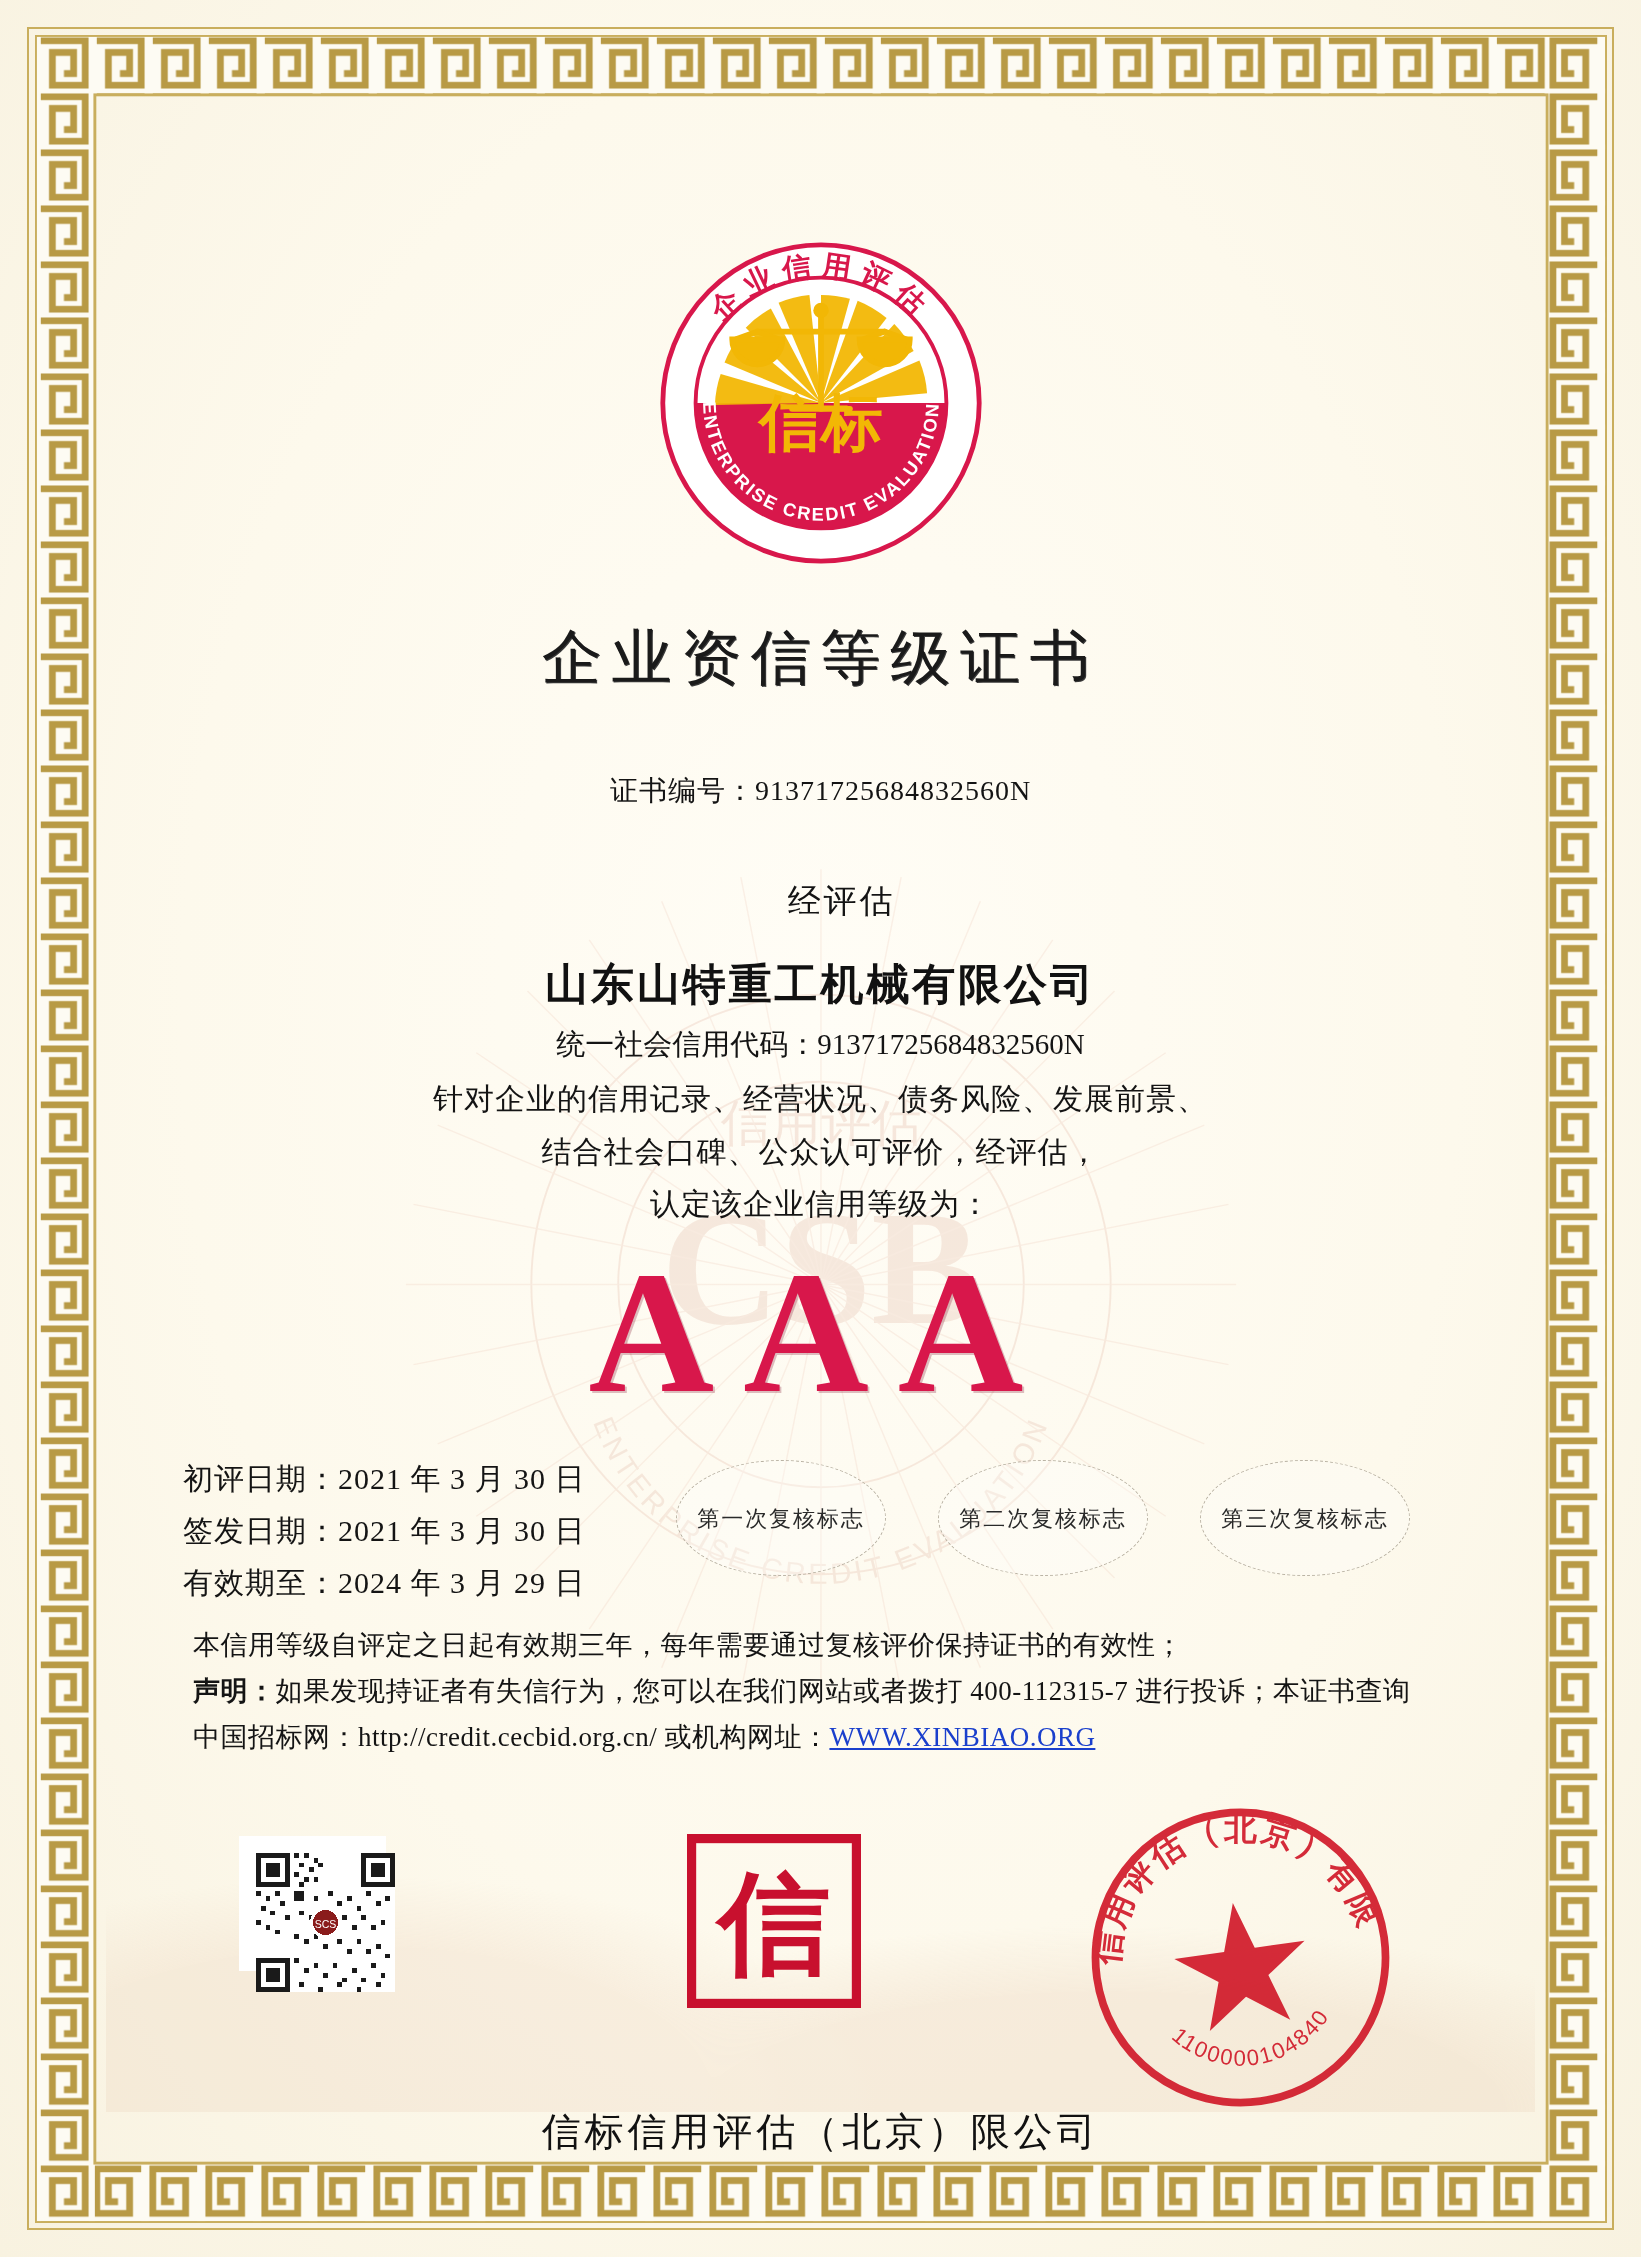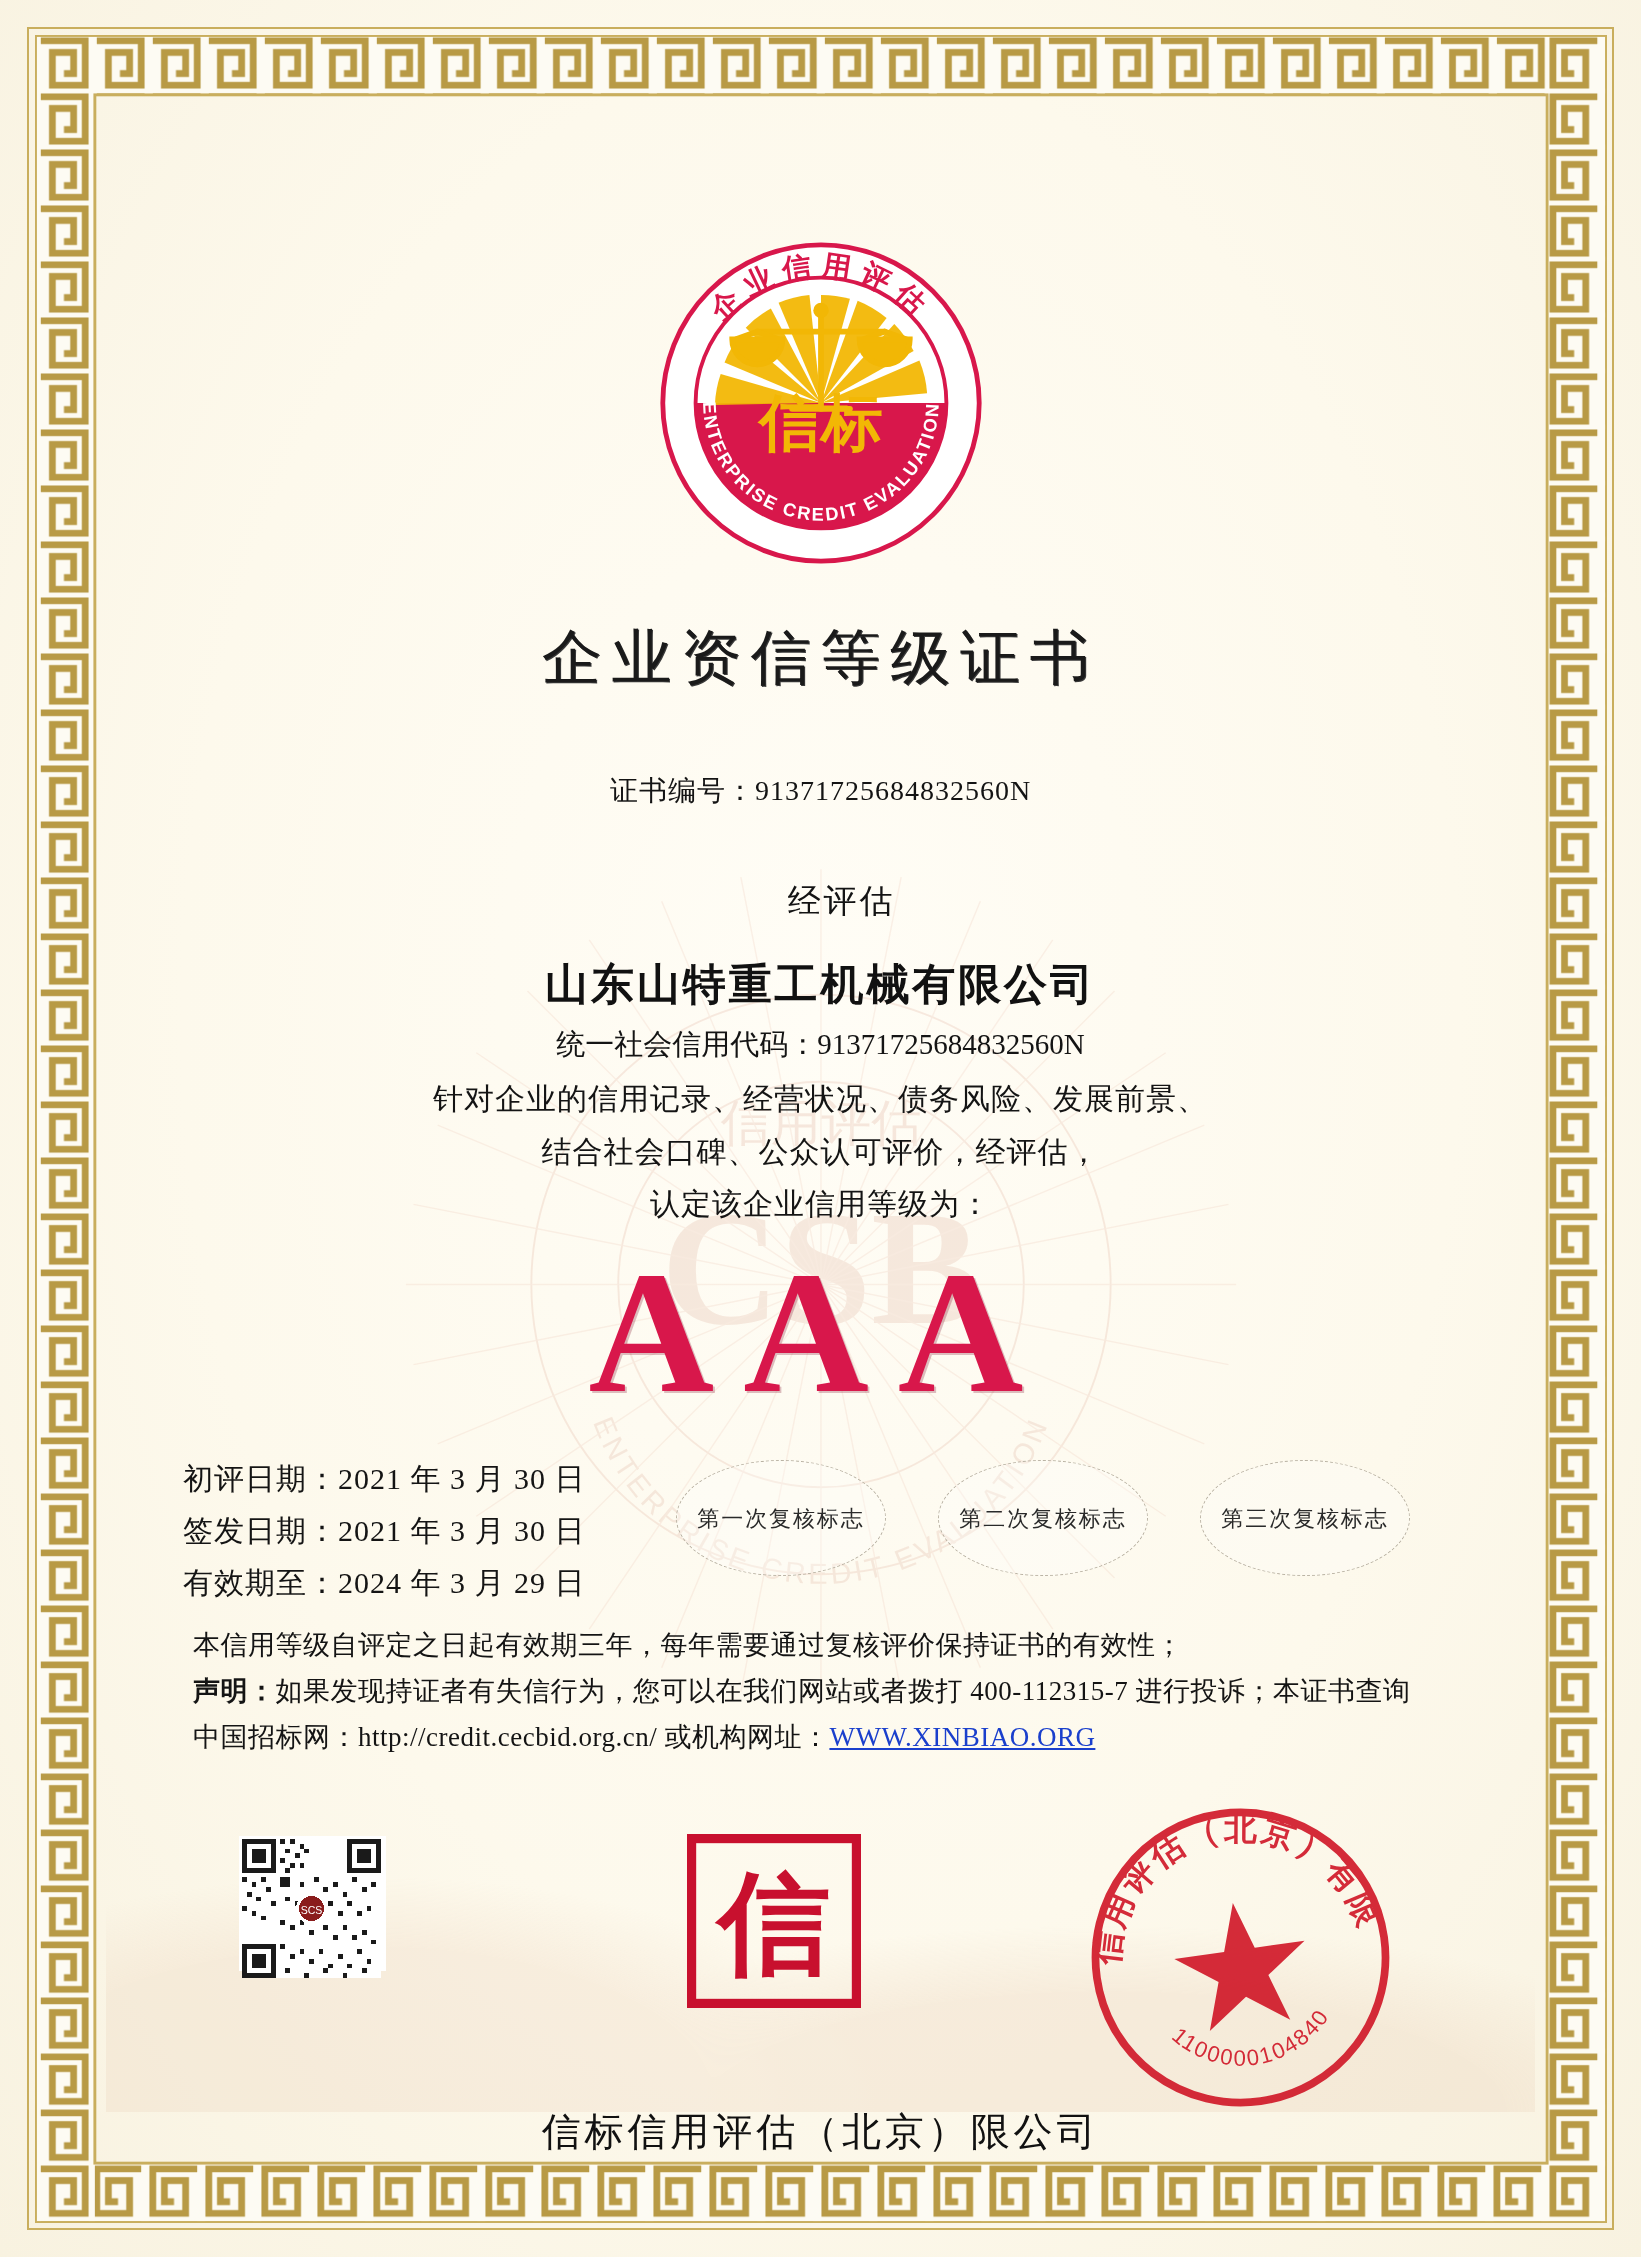--- a/index.html
+++ b/index.html
@@ -130,21 +130,21 @@
     font-size:27px;color:#141414;line-height:46px;letter-spacing:0.5px;
   }
   .statement .row{white-space:nowrap;}
   .statement b{font-weight:bold;}
   .statement .link{color:#1a3fcc;text-decoration:underline;}
   .statement .mono{font-family:"Liberation Serif",serif;}
 
   
   .qr{
     position:absolute;left:239px;top:1836px;width:147px;height:135px;
-    background:#fff;padding:3px;box-sizing:border-box;
+    background:#fff;padding:17px;box-sizing:border-box;
   }
   .seal-red{
     position:absolute;left:687px;top:1834px;width:174px;height:174px;
   }
   .stamp{
     position:absolute;left:1081px;top:1798px;width:319px;height:319px;
   }
   .issuer{
     position:absolute;left:0;right:0;top:2105px;
     text-align:center;font-size:39px;color:#111;letter-spacing:3.9px;

